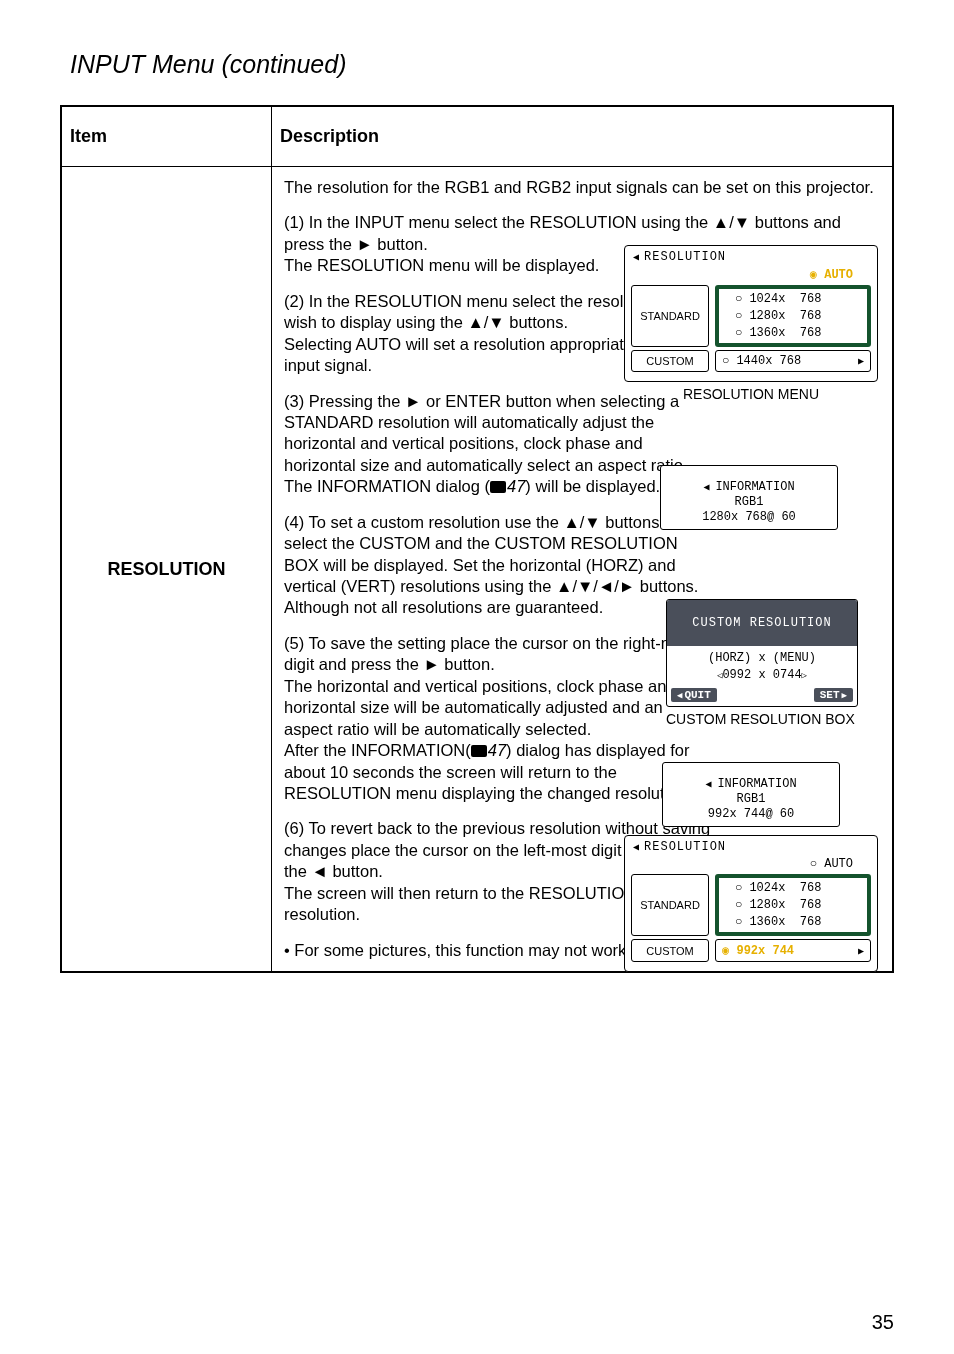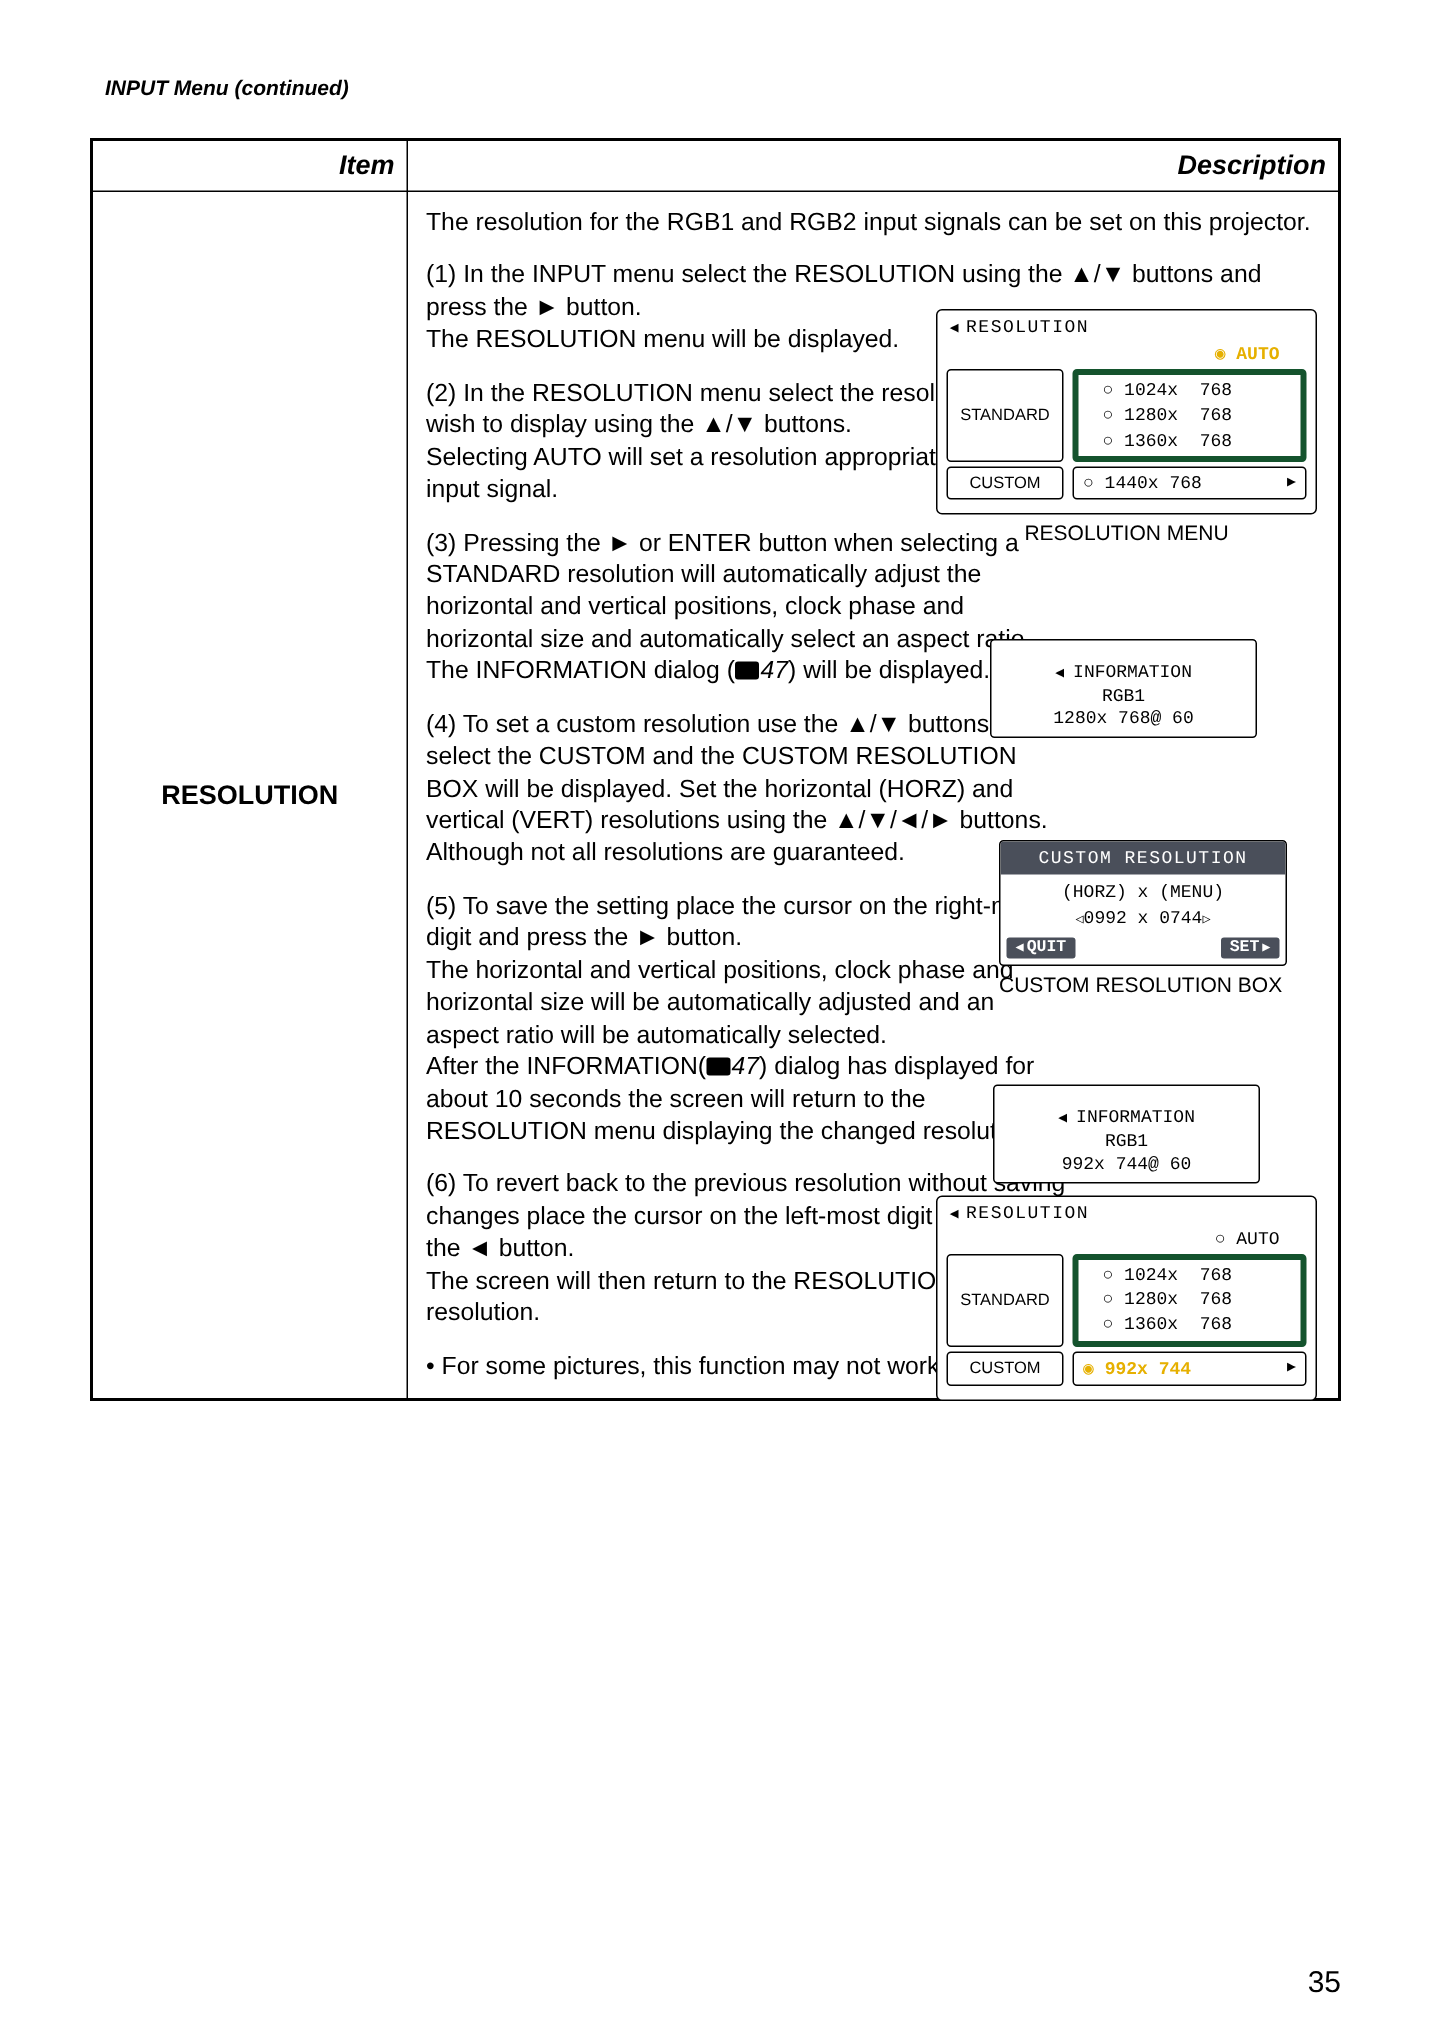--- a/index.html
+++ b/index.html
@@ -25,38 +25,37 @@
   }
   .top-bar-label {
     position: absolute;
     right: 18px;
     top: 5px;
     color: #fff;
     font-weight: bold;
     font-size: 15px;
   }
   .section-title {
-    font-size: 14px;
+    font-size: 25px;
     font-style: italic;
-    font-weight: bold;
+    font-weight: normal;
     margin: 0 0 26px 10px;
   }
   table.main {
     width: 100%;
     border-collapse: collapse;
     border: 2px solid #000;
     font-size: 16.5px;
   }
   table.main th {
     border: 1px solid #000;
-    padding: 6px 8px;
-    font-weight: bold;
-    text-align: right;
+    padding: 19px 8px;
+    font-weight: bold;
+    text-align: left;
     font-size: 18px;
-    font-style: italic;
   }
   table.main td {
     border: 1px solid #000;
     padding: 10px 12px;
     vertical-align: top;
   }
   .item-cell {
     width: 185px;
     text-align: center;
     vertical-align: middle !important;
@@ -170,21 +169,21 @@
     width: 190px;
     border: 1px solid #000;
     border-radius: 3px;
     background: #fff;
     overflow: hidden;
   }
   .cust-head {
     background: #4a4f5a;
     color: #fff;
     text-align: center;
-    padding: 4px 0;
+    padding: 16px 0;
     letter-spacing: 1px;
   }
   .cust-body {
     padding: 4px 6px 2px 6px;
     text-align: center;
     line-height: 1.4;
   }
   .cust-foot {
     display: flex;
     justify-content: space-between;

